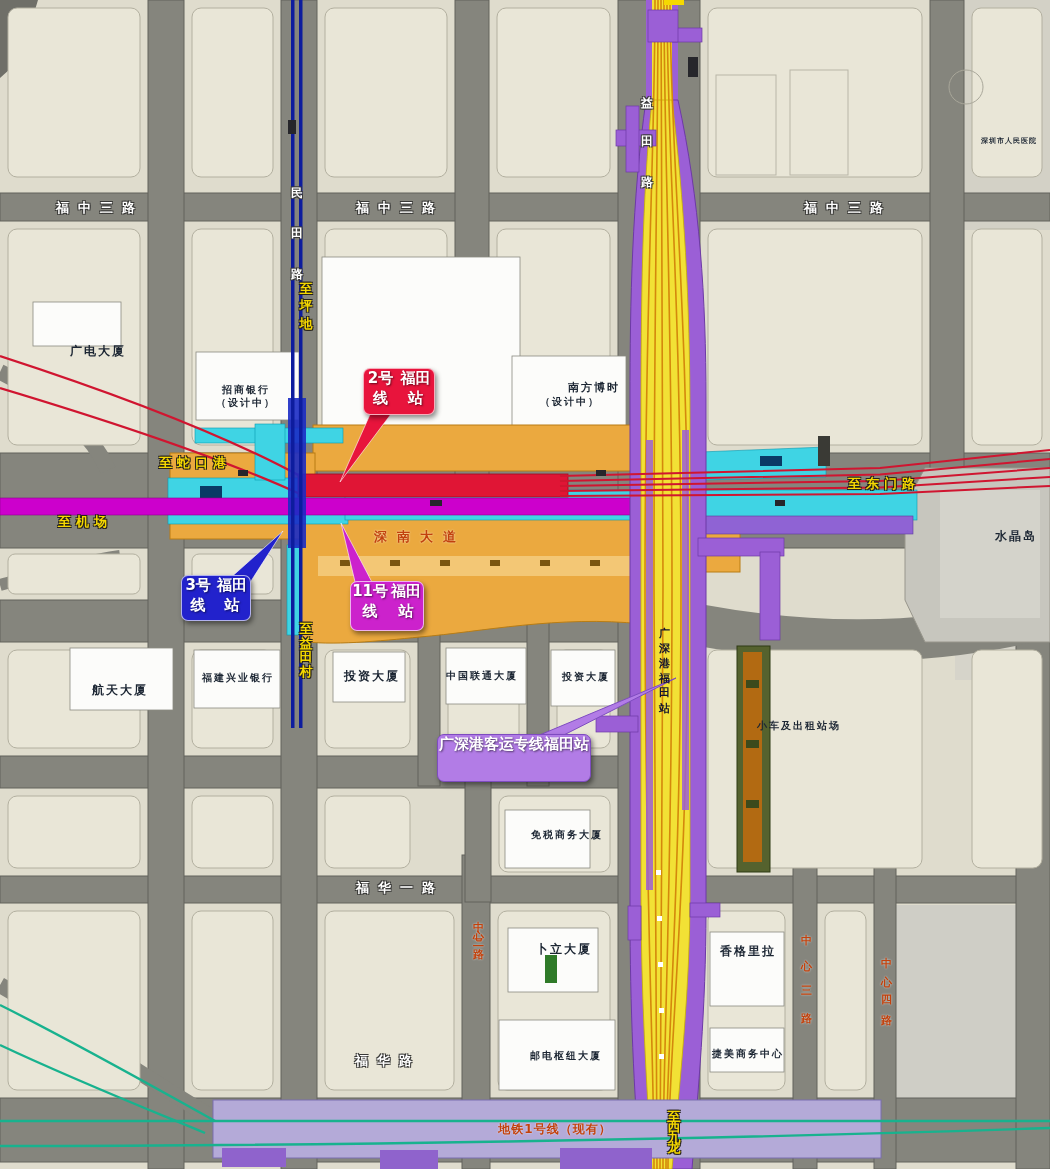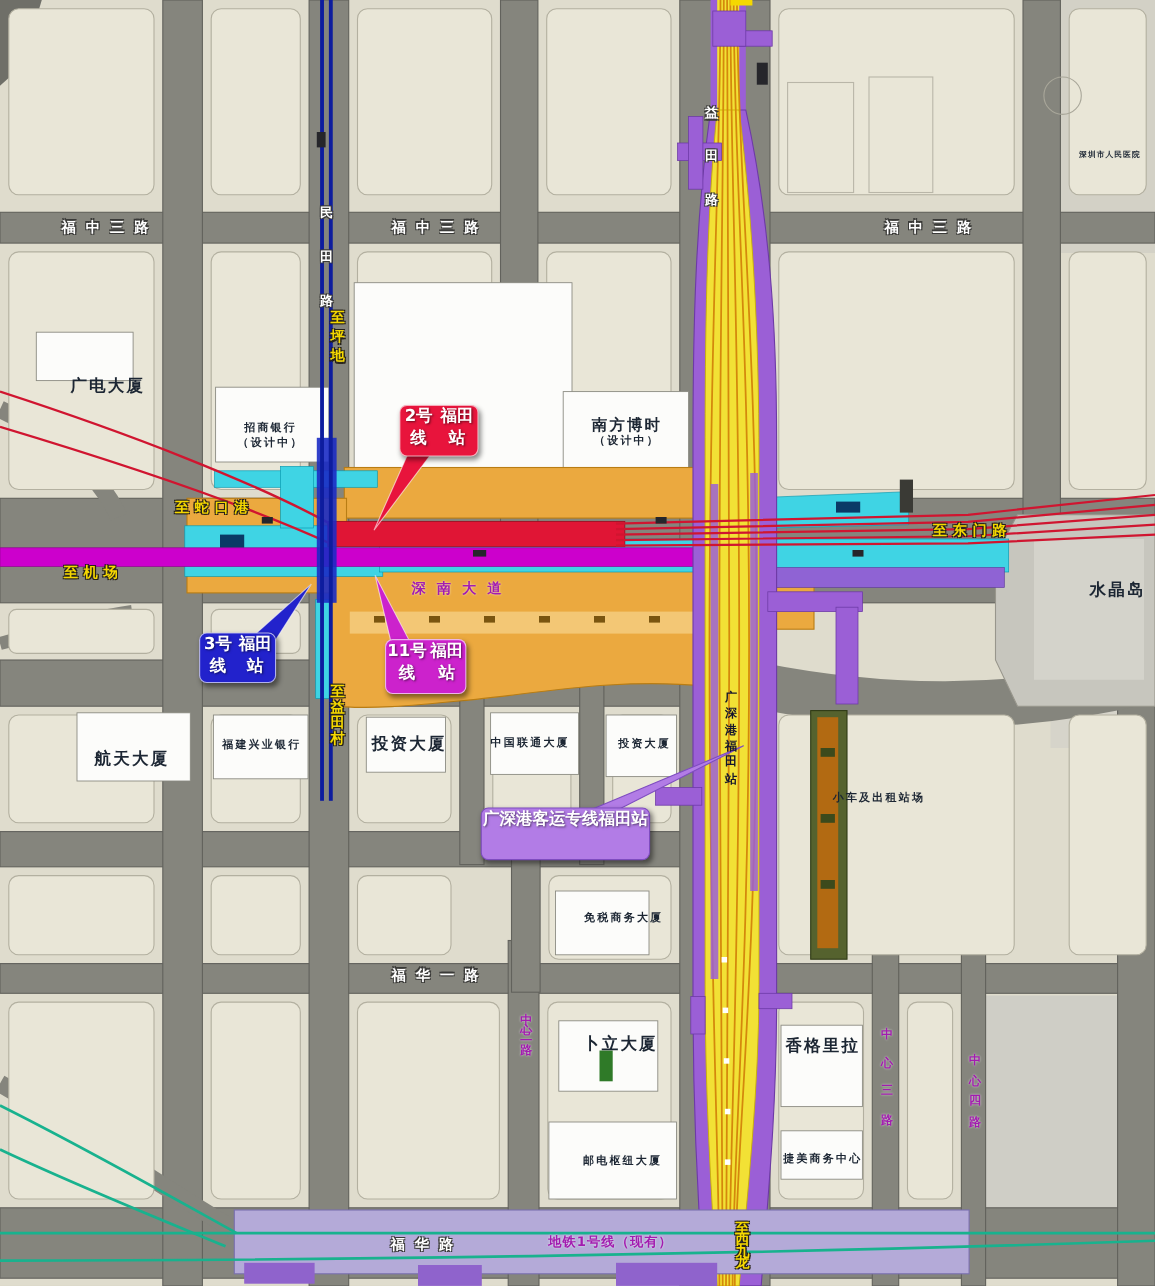--- a/index.html
+++ b/index.html
@@ -4,24 +4,24 @@
 <style>
   html,body{margin:0;padding:0;background:#222;}
   #stage{position:relative;width:1050px;height:1169px;overflow:hidden;
     font-family:"DejaVu Sans","Liberation Sans",sans-serif;background:#dfdccd;}
   #stage svg{position:absolute;left:0;top:0;}
   #label-layer{position:absolute;left:0;top:0;width:100%;height:100%;}
   .lbl{position:absolute;white-space:nowrap;transform:translate(-50%,-50%);line-height:1;}
   .lbl.v{writing-mode:vertical-rl;text-orientation:upright;transform:translate(-50%,0);white-space:normal;}
   .road{color:#fff;font-size:13px;font-weight:bold;
     text-shadow:-1px -1px 0 #3a3a38,1px -1px 0 #3a3a38,-1px 1px 0 #3a3a38,1px 1px 0 #3a3a38;}
-  .roadDark{color:#a21caf;font-size:13px;font-weight:bold;text-shadow:0 0 2px rgba(255,255,255,.75);}
+  .roadDark{color:#c2410c;font-size:13px;font-weight:bold;text-shadow:0 0 2px rgba(255,255,255,.75);}
   .dir{color:#f5d800;font-size:13px;font-weight:bold;
     text-shadow:-1px -1px 0 #26221a,1px -1px 0 #26221a,-1px 1px 0 #26221a,1px 1px 0 #26221a;}
-  .bldg{color:#1c2633;font-size:15px;font-weight:bold;letter-spacing:2px;}
+  .bldg{color:#1c2633;font-size:12px;font-weight:bold;letter-spacing:2px;}
   .sta{color:#14142e;font-size:11px;font-weight:bold;}
   .callout{position:absolute;border-radius:7px;color:#fff;font-weight:bold;text-align:center;
     display:flex;flex-direction:row;justify-content:center;z-index:6;
     box-shadow:2px 3px 5px rgba(0,0,0,.45);border:1px solid rgba(255,255,255,.65);
     text-shadow:1px 1px 2px rgba(0,0,0,.55);line-height:1.3;font-size:15px;}
   #co-line2{left:363px;top:368px;width:70px;height:45px;background:#e8143c;}
   #co-line3{left:181px;top:575px;width:68px;height:44px;background:#2222cc;}
   #co-line11{left:350px;top:581px;width:72px;height:48px;background:#cc22cc;}
   #co-grs{left:437px;top:734px;width:152px;height:46px;background:#b27ce6;border-color:#7e4cc0;}
 </style>
@@ -268,39 +268,39 @@
 <div class="callout" id="co-grs">
   <span>广深港客运专线</span>
   <span>福田站</span>
 </div>
 
 <div id="label-layer">
       <div class="lbl road" style="left: 100px; top: 207px; letter-spacing: 9px;">福中三路</div>
       <div class="lbl road" style="left: 400px; top: 207px; letter-spacing: 9px;">福中三路</div>
       <div class="lbl road" style="left: 848px; top: 207px; letter-spacing: 9px;">福中三路</div>
       <div class="lbl road" style="left: 400px; top: 887px; letter-spacing: 9px;">福华一路</div>
-      <div class="lbl road" style="left: 388px; top: 1132px; letter-spacing: 9px;">福华路</div>
+      <div class="lbl road" style="left: 388px; top: 1060px; letter-spacing: 9px;">福华路</div>
       <div class="lbl road v" style="left: 297px; top: 178px; letter-spacing: 40px; font-size: 12px;">民田路</div>
       <div class="lbl road v" style="left: 647px; top: 86px; letter-spacing: 40px; font-size: 12px;">益田路</div>
       <div class="lbl roadDark" style="left: 420px; top: 536px; letter-spacing: 10px;">深南大道</div>
       <div class="lbl roadDark" style="left: 555px; top: 1129px; letter-spacing: 1px; font-size: 12px;">地铁1号线（现有）</div>
       <div class="lbl roadDark v" style="left: 478px; top: 912px; letter-spacing: 9px; font-size: 11px;">中心二路</div>
       <div class="lbl roadDark v" style="left: 806px; top: 925px; letter-spacing: 26px; font-size: 11px;">中心三路</div>
       <div class="lbl roadDark v" style="left: 886px; top: 948px; letter-spacing: 19px; font-size: 11px;">中心四路</div>
       <div class="lbl sta v" style="left: 664px; top: 618px; letter-spacing: 15px; font-size: 11px;">广深港福田站</div>
       <div class="lbl dir" style="left: 195px; top: 462px; letter-spacing: 5px;">至蛇口港</div>
       <div class="lbl dir" style="left: 65px; top: 521px; letter-spacing: 5px; padding-left: 40px;">至机场</div>
       <div class="lbl dir" style="left: 884px; top: 483px; letter-spacing: 5px;">至东门路</div>
       <div class="lbl dir v" style="left: 306px; top: 272px; letter-spacing: 17px;">至坪地</div>
       <div class="lbl dir v" style="left: 306px; top: 612px; letter-spacing: 14px;">至益田村</div>
       <div class="lbl dir v" style="left: 674px; top: 1100px; letter-spacing: 10px;">至西九龙</div>
       <div class="lbl bldg" style="left: 98px; top: 351px;">广电大厦</div>
       <div class="lbl bldg" style="left: 246px; top: 390px; font-size: 10px;">招商银行</div>
       <div class="lbl bldg" style="left: 246px; top: 403px; font-size: 10px;">（设计中）</div>
-      <div class="lbl bldg" style="left: 570px; top: 387px; font-size: 14px;">南方博时</div>
+      <div class="lbl bldg" style="left: 594px; top: 387px; font-size: 11px;">南方博时</div>
       <div class="lbl bldg" style="left: 570px; top: 402px; font-size: 10px;">（设计中）</div>
       <div class="lbl bldg" style="left: 1016px; top: 536px;">水晶岛</div>
       <div class="lbl bldg" style="left: 120px; top: 678px; margin-top: 12px;">航天大厦</div>
       <div class="lbl bldg" style="left: 238px; top: 678px; font-size: 10px;">福建兴业银行</div>
       <div class="lbl bldg" style="left: 372px; top: 676px;">投资大厦</div>
       <div class="lbl bldg" style="left: 482px; top: 676px; font-size: 10px;">中国联通大厦</div>
       <div class="lbl bldg" style="left: 586px; top: 677px; font-size: 10px;">投资大厦</div>
       <div class="lbl bldg" style="left: 799px; top: 726px; font-size: 10px;">小车及出租站场</div>
       <div class="lbl bldg" style="left: 567px; top: 835px; font-size: 10px;">免税商务大厦</div>
       <div class="lbl bldg" style="left: 564px; top: 949px;">卜立大厦</div>

